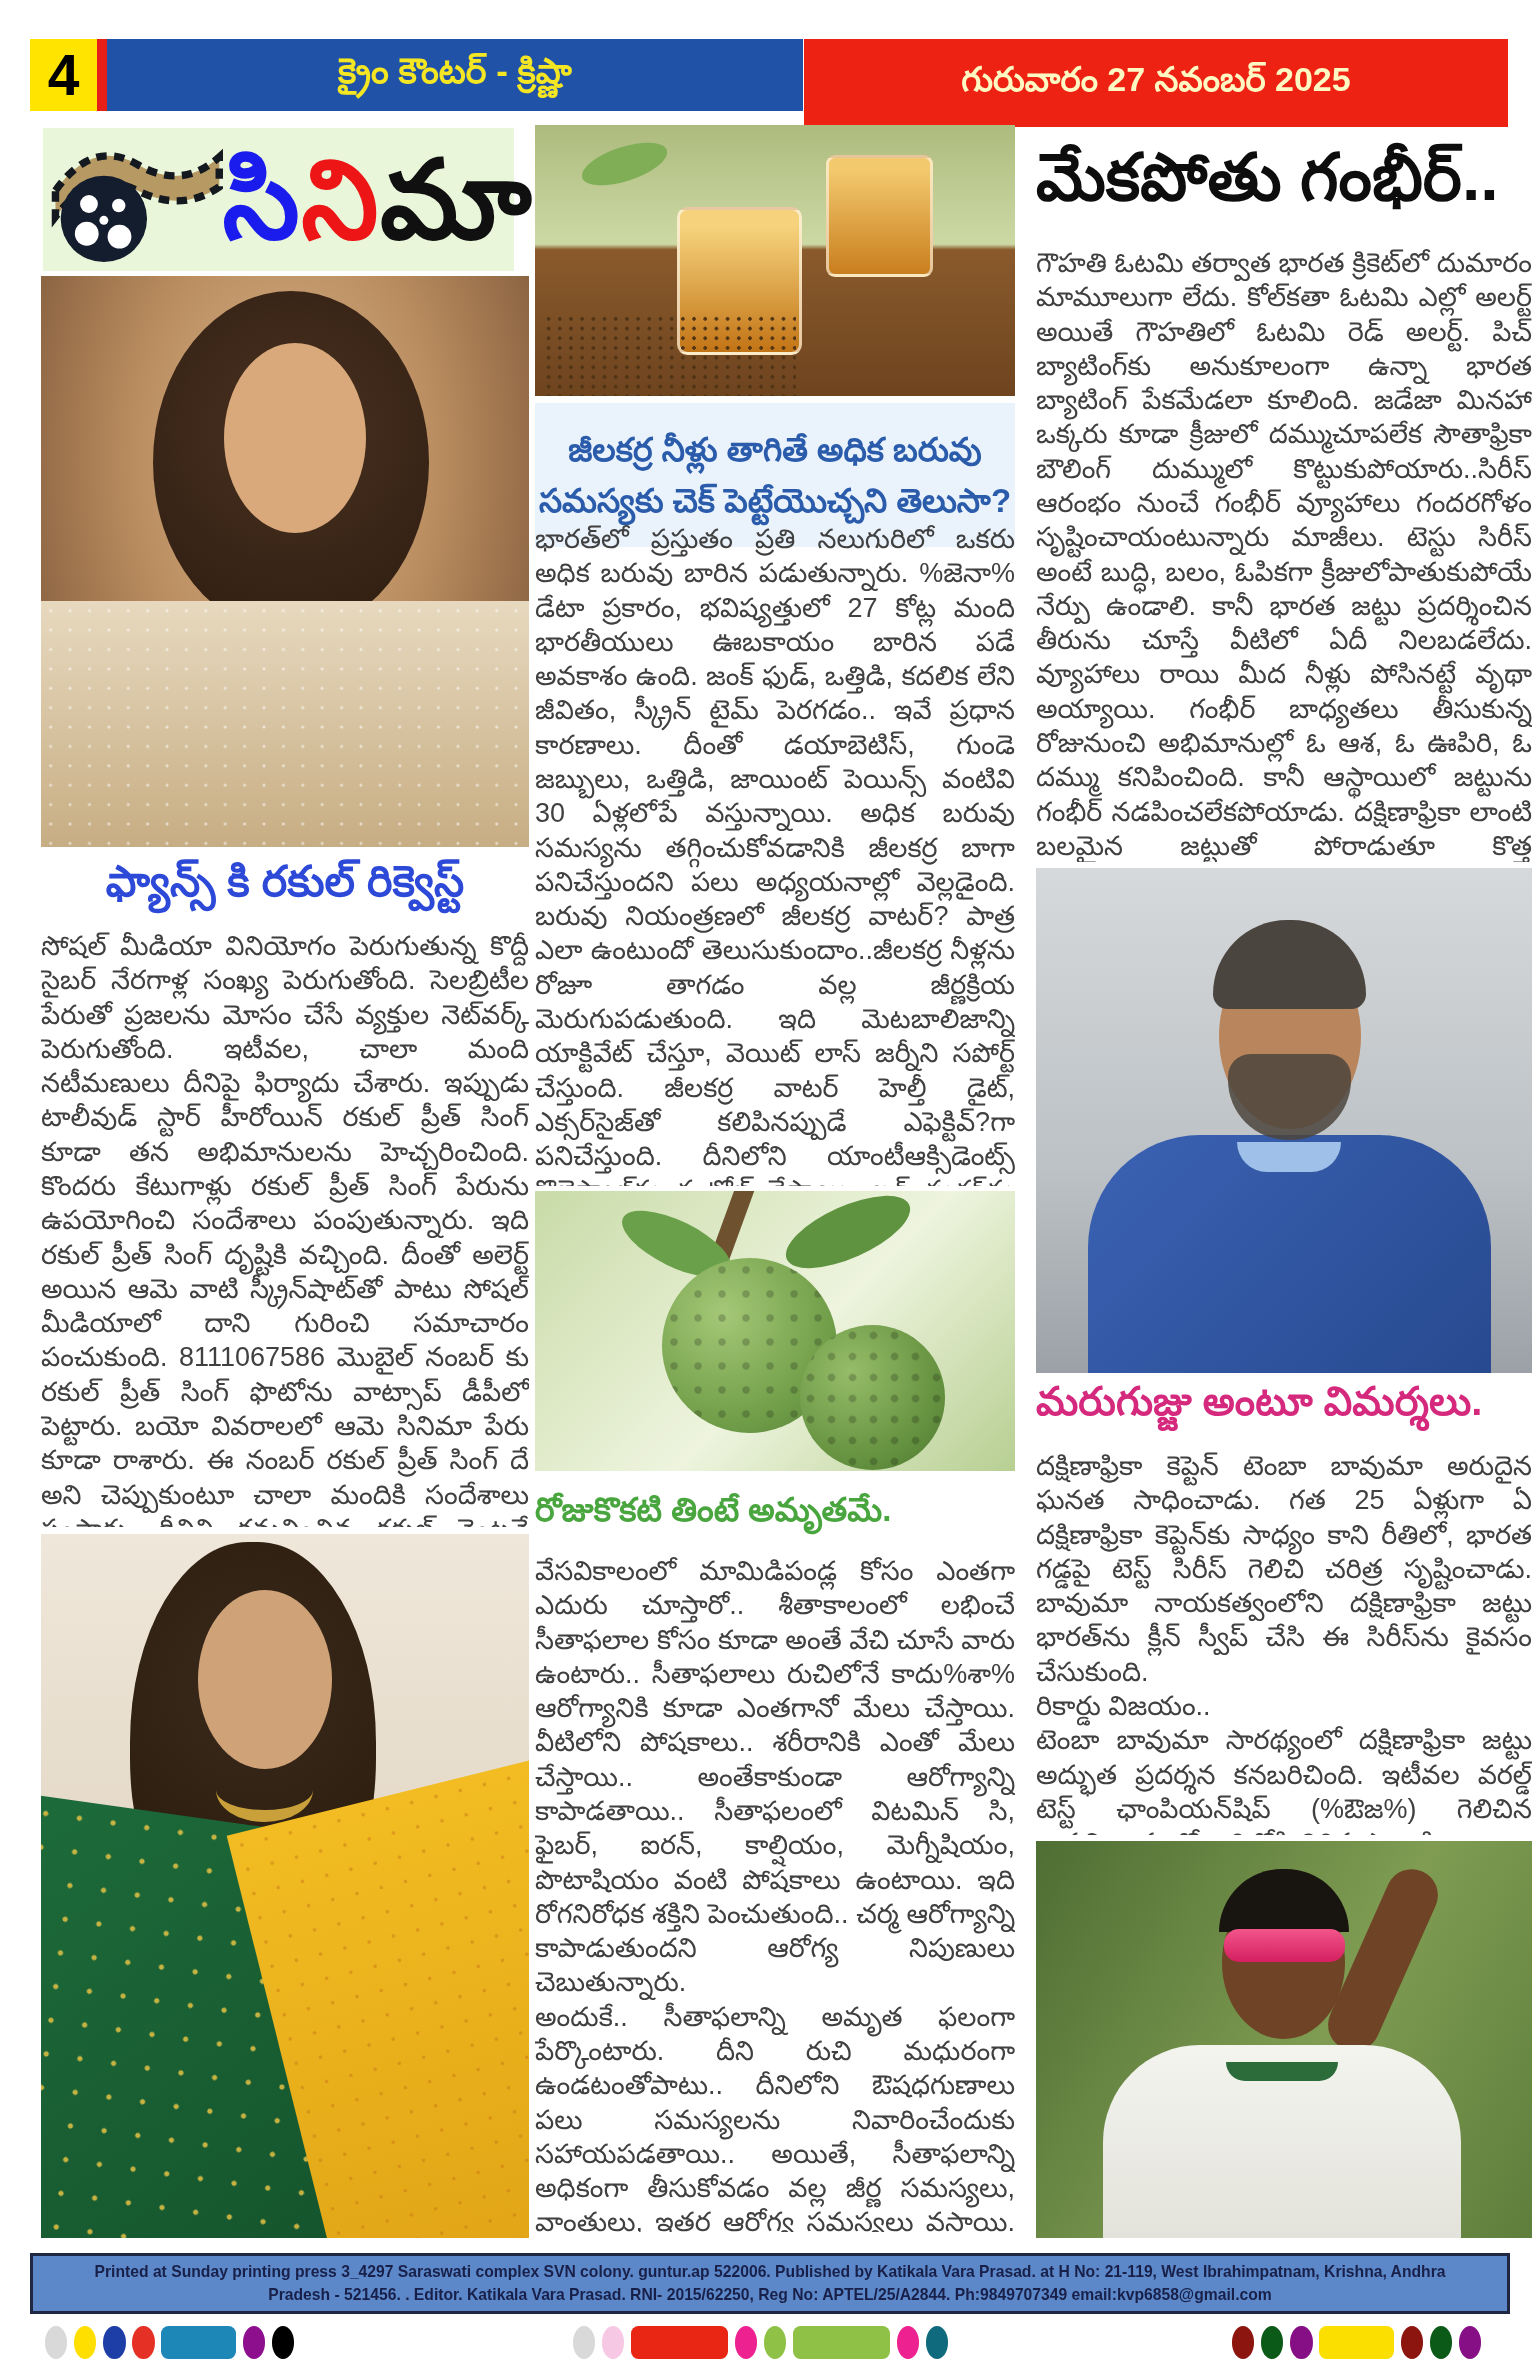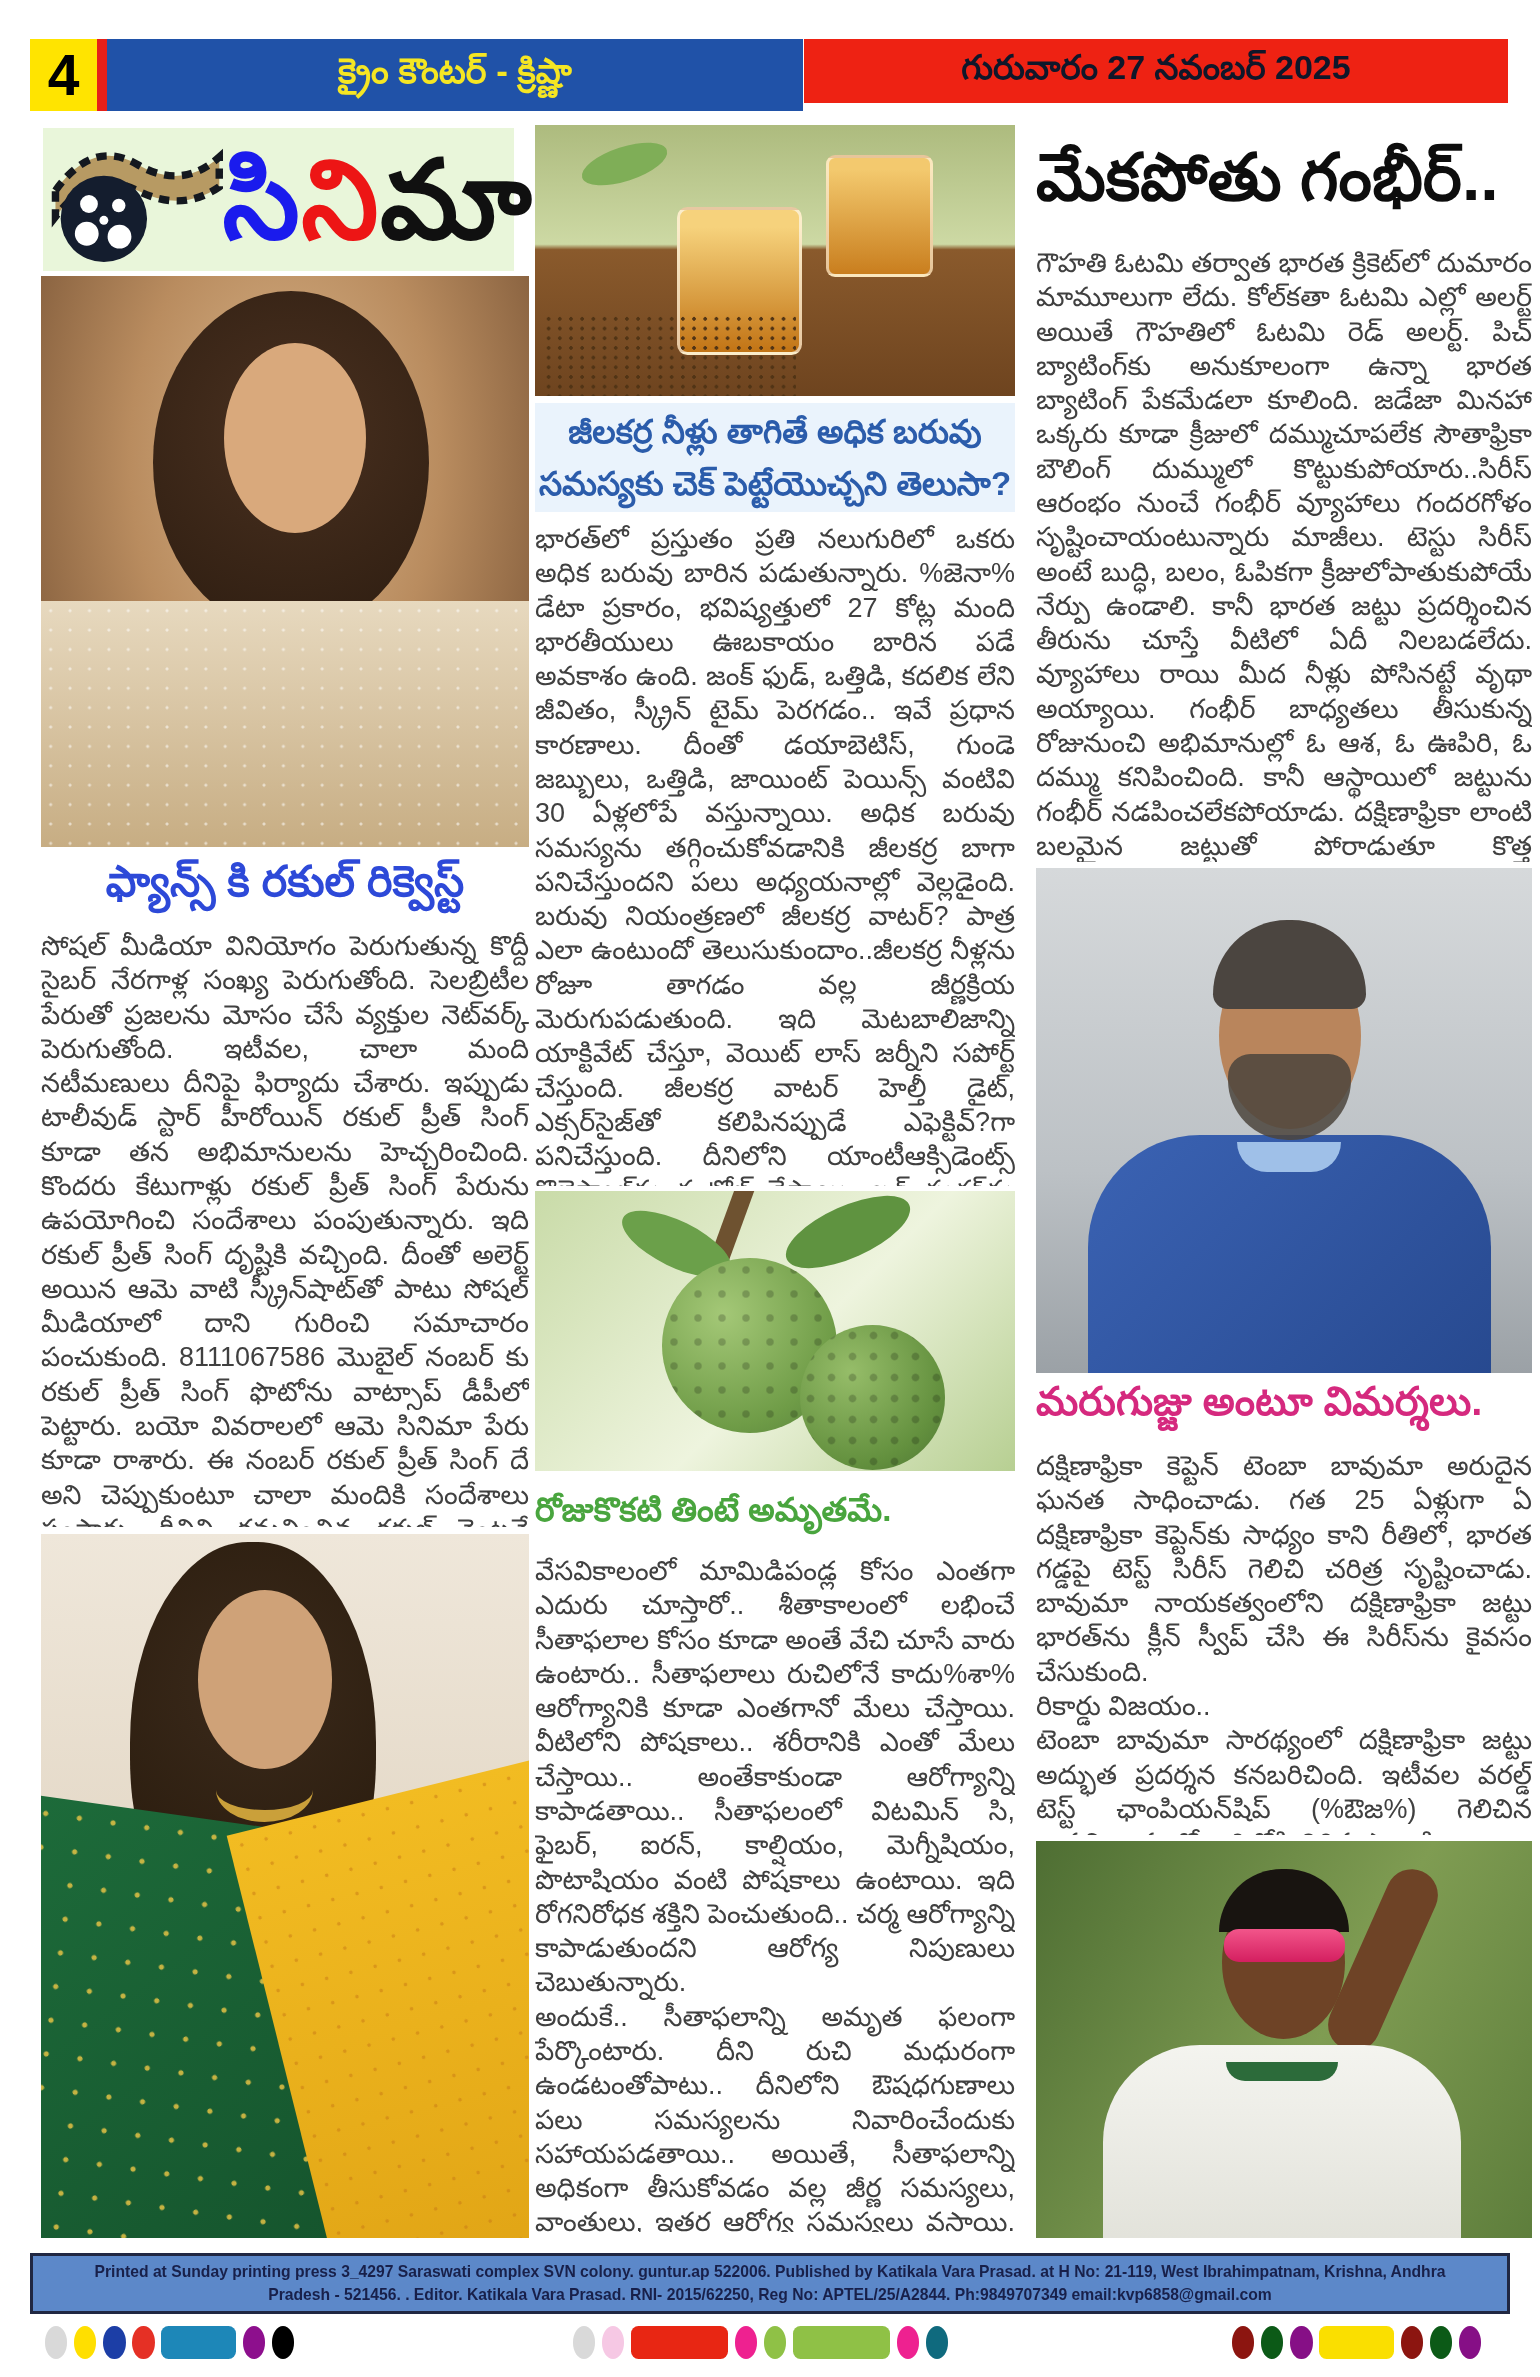--- a/index.html
+++ b/index.html
@@ -7,38 +7,38 @@
         font-family:"Liberation Sans", sans-serif;color:#1c1c1c;}
   .abs{position:absolute;}
   
   .pagenum{left:30px;top:39px;width:67px;height:72px;background:#ffe400;
            display:flex;align-items:center;justify-content:center;
            font-size:57px;font-weight:bold;color:#000;}
   .red-sliver{left:97px;top:39px;width:10.4px;height:72px;background:#e62019;}
   .masthead-blue{left:107px;top:39px;width:696px;height:72px;background:#2052a8;
            display:flex;align-items:center;justify-content:center;
            font-size:35px;font-weight:bold;color:#f5e623;}
-  .masthead-red{left:804px;top:39px;width:704px;height:64px;background:#ee2213;
+  .masthead-red{left:804px;top:39px;width:704px;height:88px;background:#ee2213;
            display:flex;align-items:center;justify-content:center;
-           font-size:34px;font-weight:bold;color:#0f172a;}
+           font-size:34px;font-weight:bold;color:#fef9c3;}
   
   .cinema-box{left:43px;top:128px;width:471px;height:143px;background:#e9f6da;
            display:flex;align-items:center;justify-content:space-between;}
   .cinema-letters{font-size:110px;font-weight:bold;line-height:1;letter-spacing:1.5px;}
   .c-blue{color:#1a1bed;} .c-red{color:#ed1515;} .c-black{color:#101010;}
   
   .photo{position:absolute;overflow:hidden;}
   .ph-shape{position:absolute;}
   
   .headline-rakul{left:41px;top:857px;width:488px;text-align:center;
       font-size:43px;font-weight:bold;color:#2d49d8;}
   .body-txt{font-size:27px;line-height:1.27;text-align:justify;color:#404040;
       white-space:pre-line;overflow:hidden;}
   .body-rakul{left:41px;top:929px;width:488px;height:598px;}
-  .hl-jeera{left:535px;top:403px;width:480px;height:109px;background:#eaf3fc;
+  .hl-jeera{left:535px;top:403px;width:480px;height:144px;background:#eaf3fc;
       display:flex;align-items:center;justify-content:center;text-align:center;
       font-size:33px;font-weight:bold;color:#2b5cab;white-space:pre-line;line-height:1.55;}
   .body-jeera{left:535px;top:522px;width:480px;height:664px;}
   .hl-custard{left:535px;top:1491px;width:480px;font-size:33px;font-weight:bold;color:#49a53e;}
   .body-custard{left:535px;top:1554px;width:480px;height:678px;}
   .hl-gambhir{left:1036px;top:143px;width:499px;font-size:66px;font-weight:bold;
       color:#0d0d0d;line-height:1.05;}
   .body-gambhir{left:1036px;top:246px;width:496px;height:616px;}
   .hl-bavuma{left:1036px;top:1379px;width:499px;font-size:40px;font-weight:bold;color:#d5297e;}
   .body-bavuma{left:1036px;top:1449px;width:496px;height:386px;}

